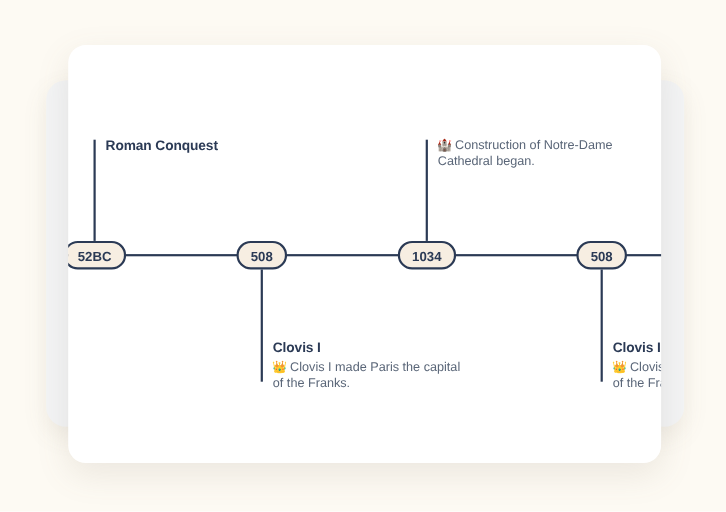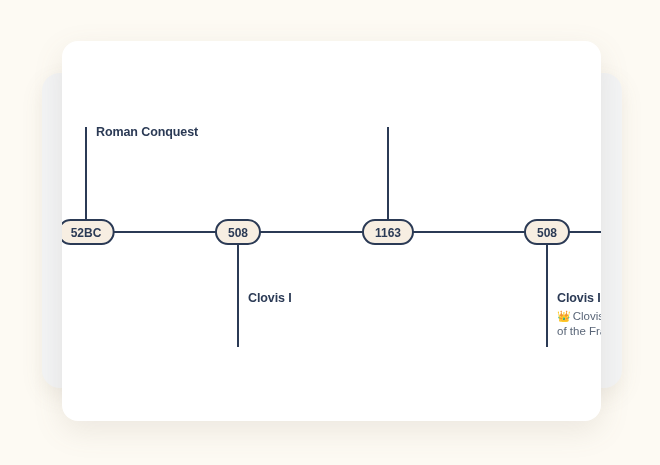--- a/index.html
+++ b/index.html
@@ -127,21 +127,21 @@
     left: 10px;
     width: 180px;
     z-index: 2;
   }
 
   .event.above {
     top: 84px;
   }
 
   .event.below {
-    top: 250px;
+    top: 268px;
   }
 
   .event-title {
     color: #2b3a55;
     font-size: 12.5px;
     font-weight: bold;
     letter-spacing: -0.1px;
     margin-bottom: 4px;
     white-space: nowrap;
   }
@@ -176,27 +176,29 @@
         <div class="event above">
           <div class="event-title">Roman Conquest</div>
         </div>
       </div>
 
       <div class="node" style="left: 176px;">
         <div class="connector down"></div>
         <div class="pill">508</div>
         <div class="event below">
           <div class="event-title">Clovis I</div>
+          <div class="event-desc"><span class="event-emoji">👑</span><span>Clovis I made Paris the capital of the Franks.</span></div>
         </div>
       </div>
 
       <div class="node" style="left: 326px;">
         <div class="connector up"></div>
-        <div class="pill">1163</div>
+        <div class="pill">1034</div>
         <div class="event above">
+          <div class="event-desc"><span class="event-emoji">🏰</span><span>Construction of Notre-Dame Cathedral began.</span></div>
         </div>
       </div>
 
       <div class="node" style="left: 485px;">
         <div class="connector down"></div>
         <div class="pill">508</div>
         <div class="event below">
           <div class="event-title">Clovis I</div>
           <div class="event-desc"><span class="event-emoji">👑</span><span>Clovis I made Paris the capital of the Franks.</span></div>
         </div>

